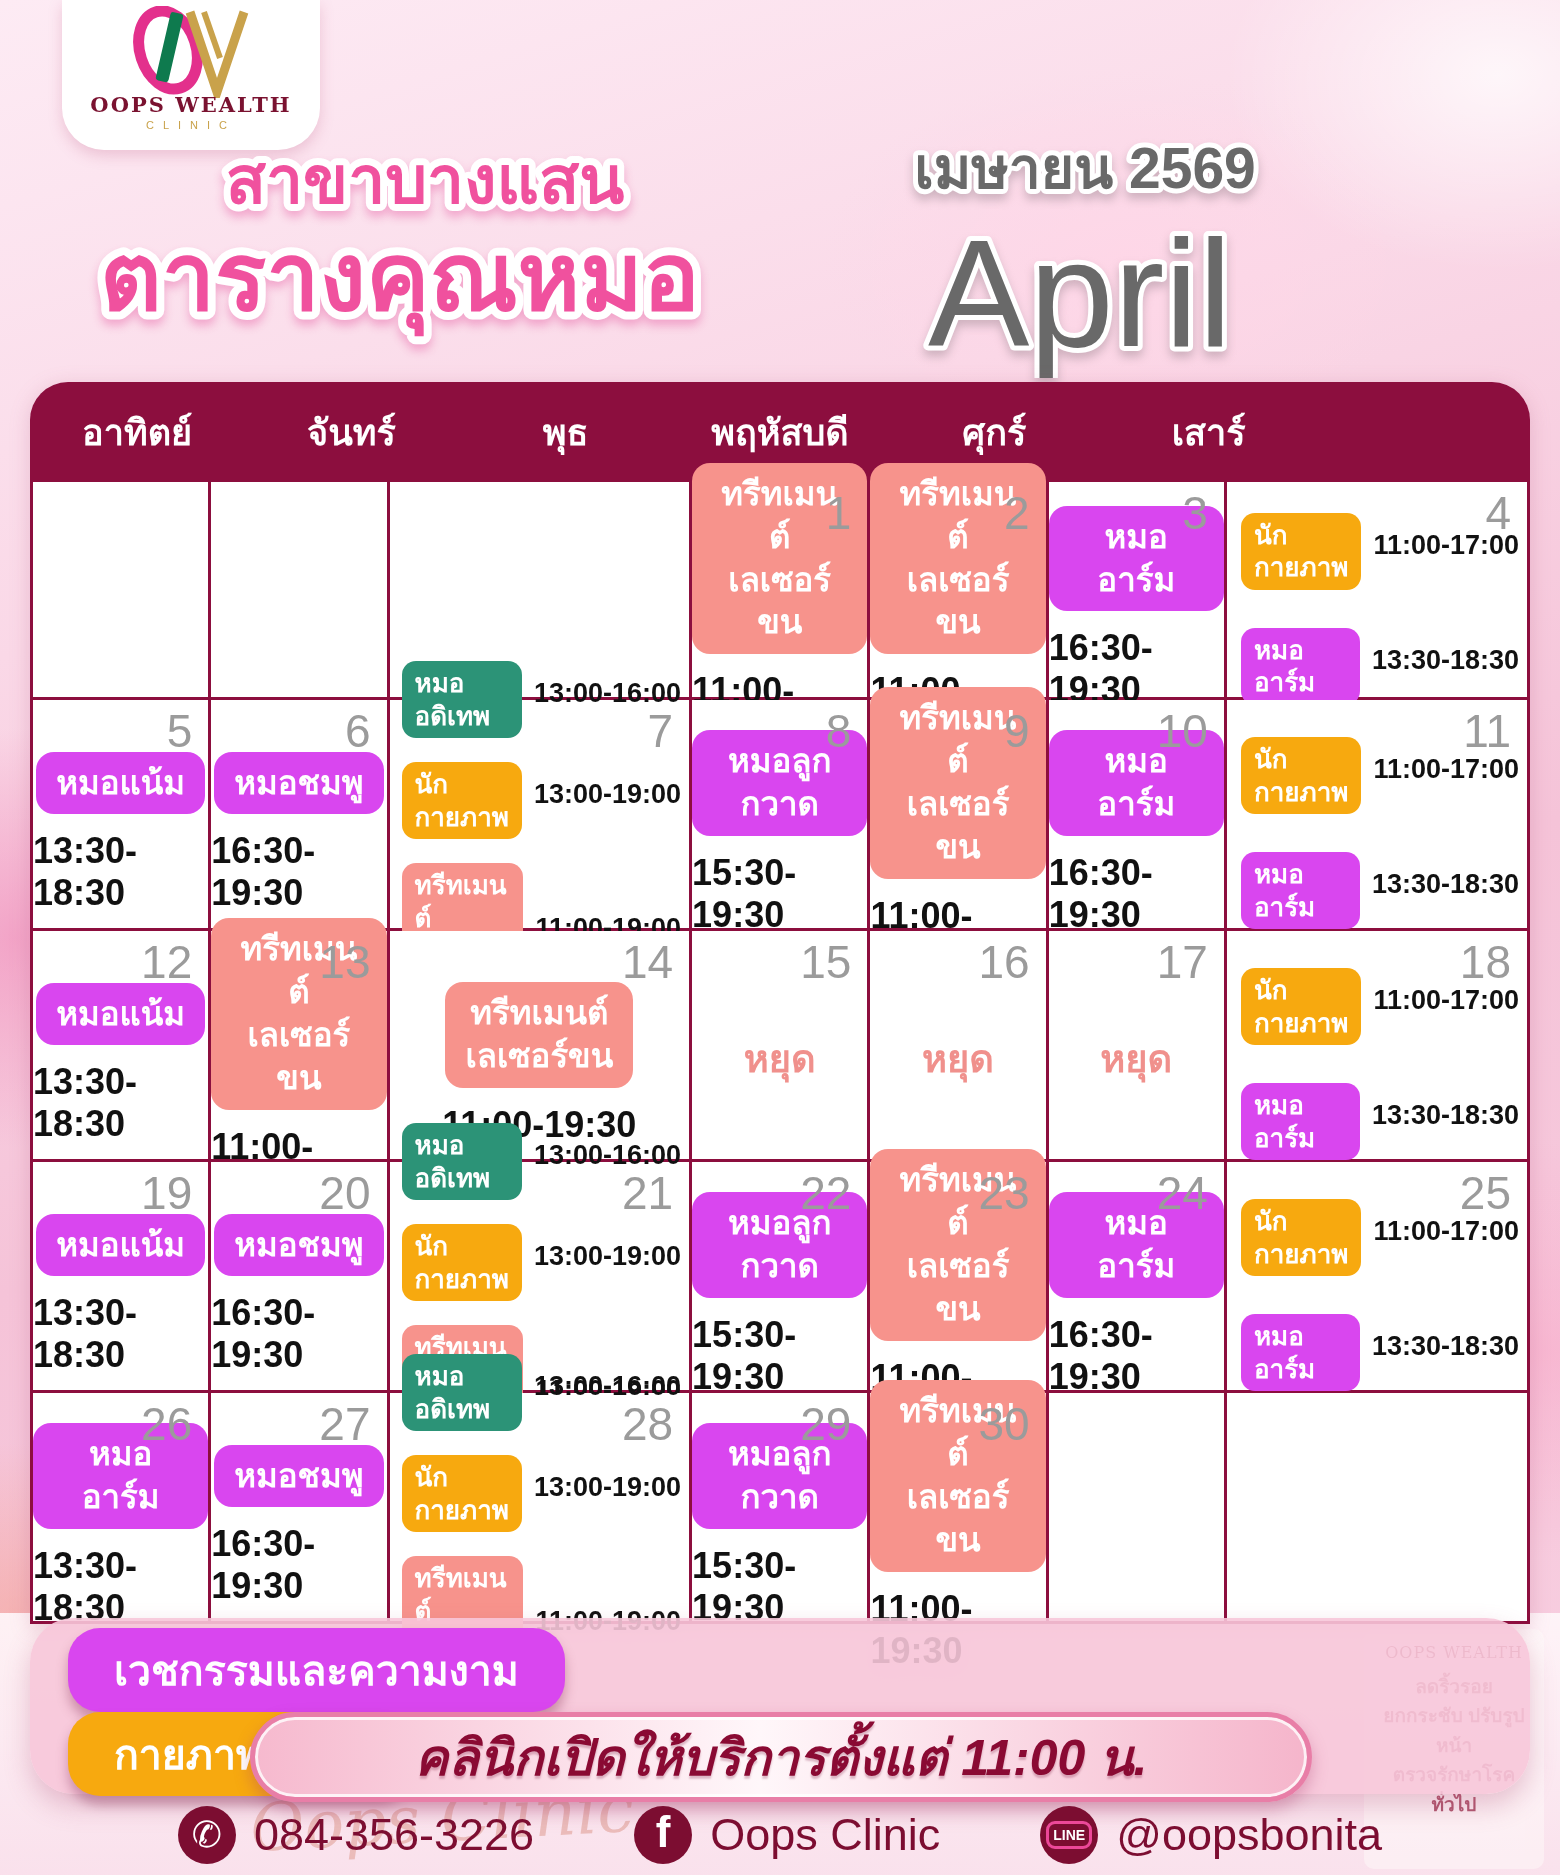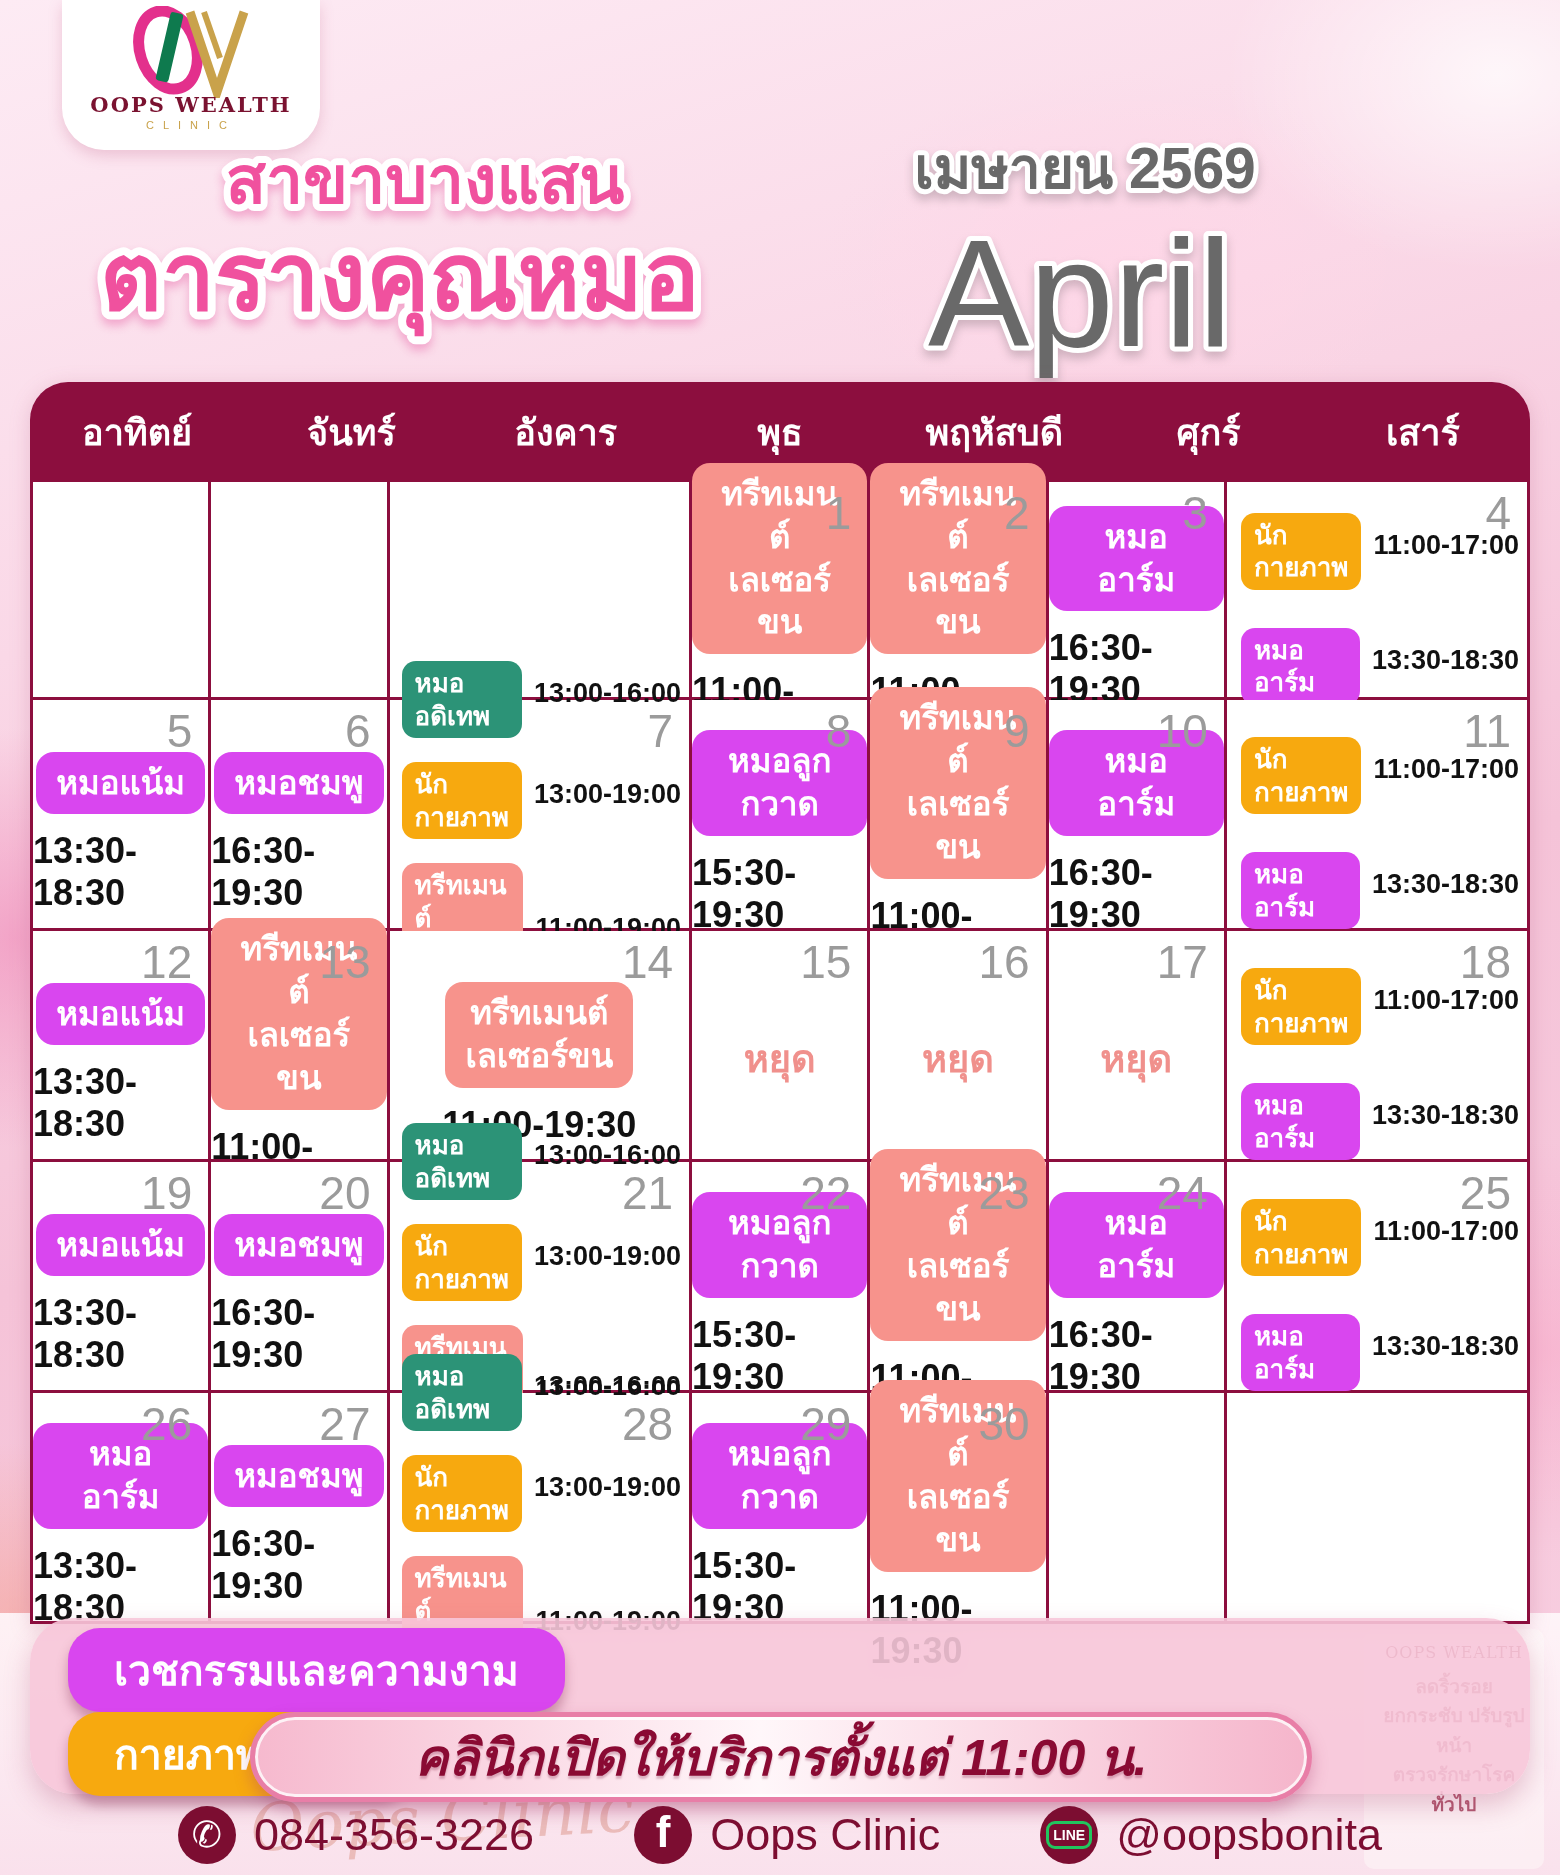--- a/index.html
+++ b/index.html
@@ -87,21 +87,21 @@
     text-shadow:0 3px 2px rgba(120,10,50,.25); }
 
   
   .footer { position:absolute; left:0; top:1806px; width:100%; display:flex; justify-content:center;
     align-items:center; gap:100px; }
   .contact { display:flex; align-items:center; gap:18px; }
   .ficon { width:58px; height:58px; border-radius:50%; background:#7c0d31; color:#fff;
     display:flex; align-items:center; justify-content:center; flex:0 0 auto; }
   .ficon.phone { font-size:36px; }
   .ficon.fb { font-size:44px; font-weight:bold; padding-bottom:6px; }
-  .line-badge { border:3px solid #22c55e; border-radius:9px; padding:3px 4px; font-size:14px; font-weight:bold; }
+  .line-badge { border:3px solid #ec4899; border-radius:9px; padding:3px 4px; font-size:14px; font-weight:bold; }
   .ctext { font-size:45px; font-weight:normal; color:#7c0d31; }
 </style>
 </head>
 <body>
 
 <div class="page">
 
   <div class="photo-strip"></div>
   <div class="photo-watermark">Oops Clinic</div>
   <div class="photo-sign">
@@ -129,21 +129,20 @@
 
   <svg class="title-right" width="580" height="260" viewBox="0 0 580 260">
     <text x="295" y="70" text-anchor="middle" font-size="57" font-weight="bold" stroke-width="10" class="t">เมษายน 2569</text>
     <text x="290" y="228" text-anchor="middle" font-size="152" stroke-width="10" class="t">April</text>
   </svg>
 
   <div class="calendar">
     <div class="cal-header" id="weekday-row">
         <div class="wd">อาทิตย์</div>
         <div class="wd">จันทร์</div>
-        <div class="wd">อังคาร</div>
         <div class="wd">พุธ</div>
         <div class="wd">พฤหัสบดี</div>
         <div class="wd">ศุกร์</div>
         <div class="wd">เสาร์</div>
       </div>
     <div class="cal-grid" id="cal-grid">
         <div class="cell"></div>
         <div class="cell"></div>
         <div class="cell"></div>
         <div class="cell">

